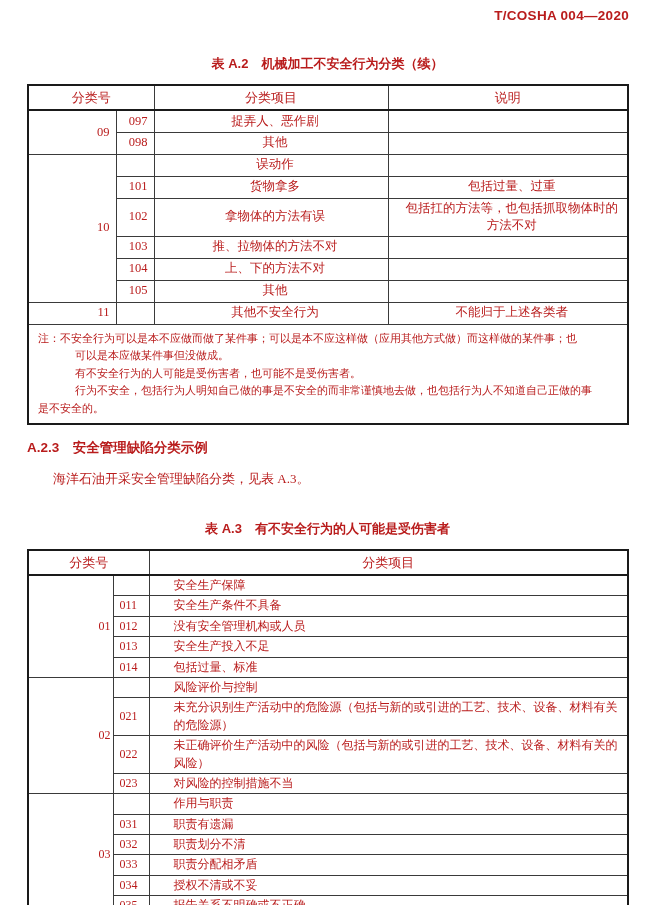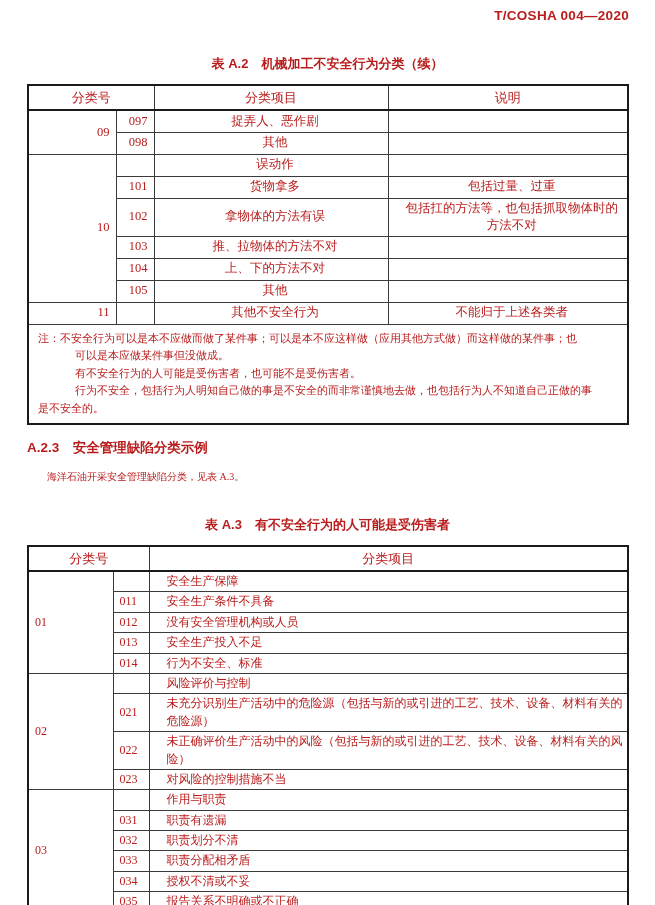--- a/index.html
+++ b/index.html
@@ -32,26 +32,26 @@
   .tbl-a2 .item-cell, .tbl-a2 .note-cell { text-align:center; padding-left:12px; padding-right:4px; }
   .footnote-cell { padding:5px 9px 6px 9px !important; height:auto !important; }
   .fn-line { font-size:11px; line-height:17.5px; }
   .fn-indent { margin-left:37px; }
   
   .sec-heading {
     margin:14px 16px 0 27px;
     font-family:"Liberation Sans","DejaVu Sans",sans-serif;
     font-weight:bold; font-size:13.5px;
   }
-  .sec-intro { margin:13px 0 0 27px; text-indent:2em; font-size:10px; }
+  .sec-intro { margin:13px 0 0 27px; text-indent:2em; font-size:13px; }
   
   .tbl-a3 td { font-size:12px; height:20px; padding:1px 2px 1px 6px; line-height:1.45; }
-  .tbl-a3 .group-cell { text-align:left; vertical-align:middle; }
+  .tbl-a3 .group-cell { text-align:right; vertical-align:middle; }
   .tbl-a3 .code-cell { text-align:left; }
-  .tbl-a3 .item-cell { text-align:left; padding-left:17px; }
+  .tbl-a3 .item-cell { text-align:left; padding-left:24px; }
 </style>
 </head>
 <body>
 
 <div class="page">
 
   <div class="doc-header">T/COSHA 004—2020</div>
 
   <div class="tbl-title">表 A.2　机械加工不安全行为分类（续）</div>
 
@@ -161,21 +161,21 @@
         <tr>
           <td class="code-cell">012</td>
           <td class="item-cell">没有安全管理机构或人员</td>
         </tr>
         <tr>
           <td class="code-cell">013</td>
           <td class="item-cell">安全生产投入不足</td>
         </tr>
         <tr>
           <td class="code-cell">014</td>
-          <td class="item-cell">行为不安全、标准</td>
+          <td class="item-cell">包括过量、标准</td>
         </tr>
         <tr>
           <td class="group-cell" rowspan="4">02</td>
           <td class="code-cell"></td>
           <td class="item-cell">风险评价与控制</td>
         </tr>
         <tr>
           <td class="code-cell">021</td>
           <td class="item-cell">未充分识别生产活动中的危险源（包括与新的或引进的工艺、技术、设备、材料有关的危险源）</td>
         </tr>

